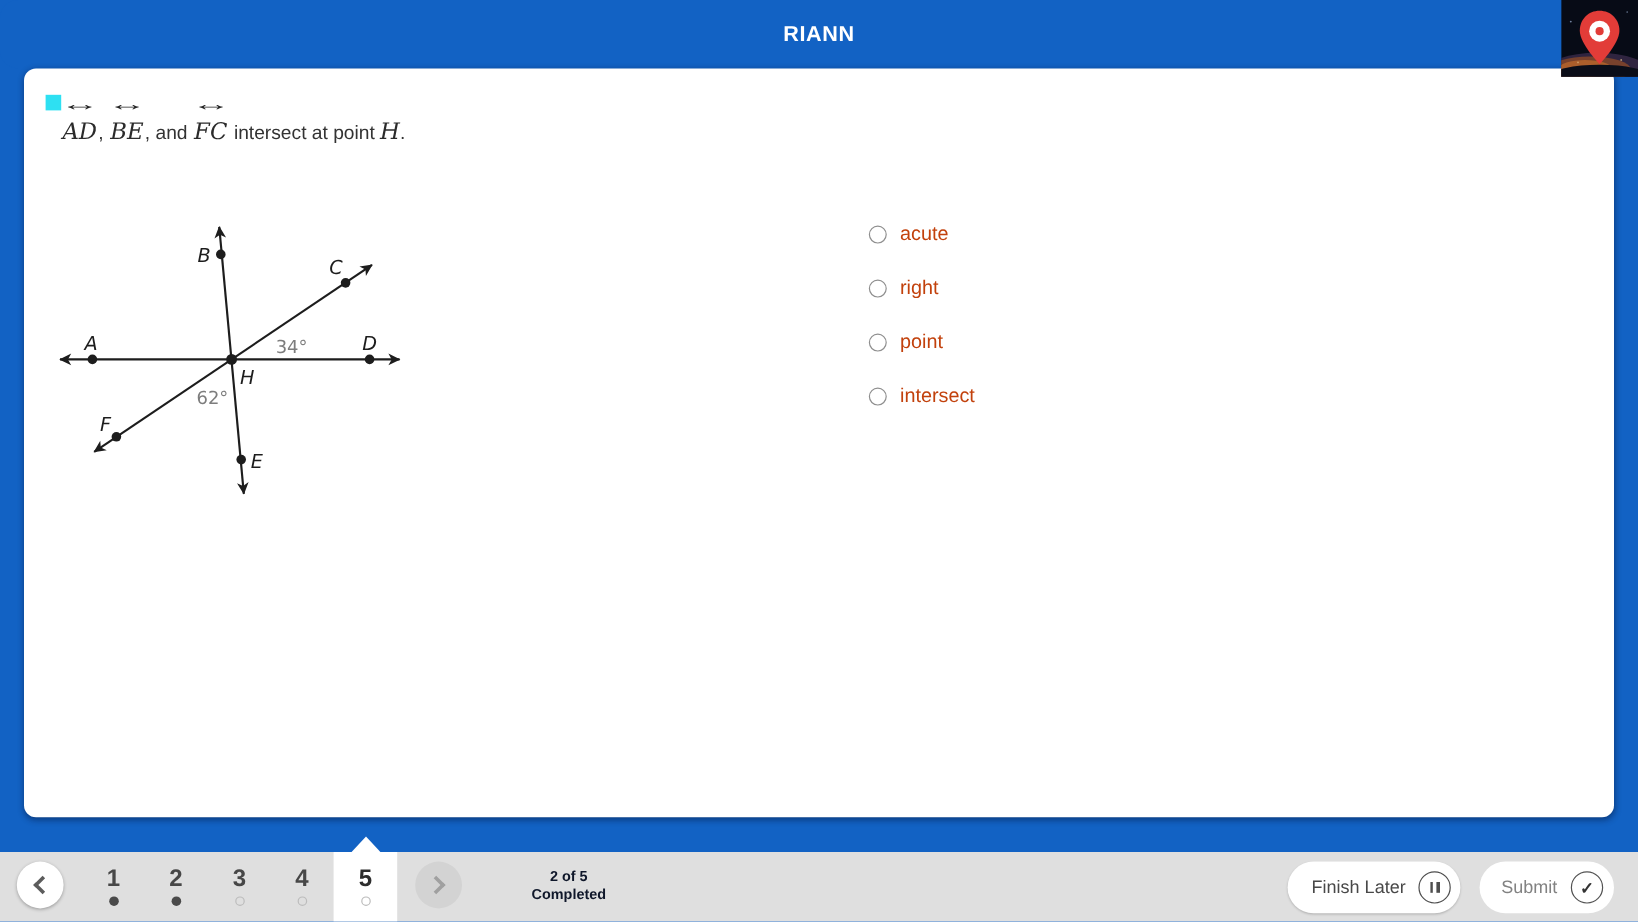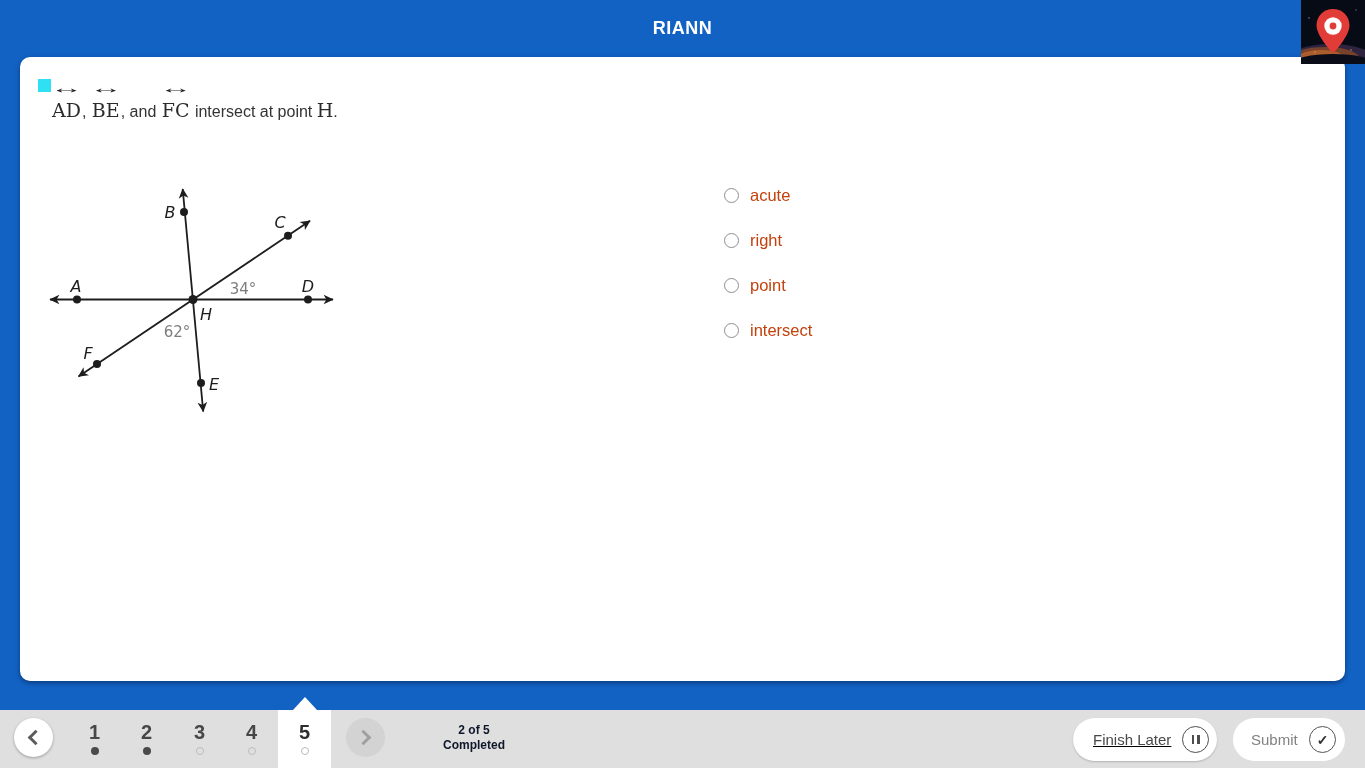--- a/index.html
+++ b/index.html
@@ -38,21 +38,21 @@
     position:absolute; left:31px; top:26px; white-space:nowrap;
     font-size:16px; color:#333; line-height:30px;
   }
   .mline { display:inline-block; text-align:center; margin:0 1px; vertical-align:baseline; }
   .mline .arr {
     display:block; height:12px; line-height:10px; font-size:15px; color:#222;
     transform:scaleX(2.2); transform-origin:center;
   }
   .mi {
     font-family:"DejaVu Serif","Liberation Serif",serif;
-    font-size:19px; color:#2b2b2b;
+    font-style:italic; font-size:19px; color:#2b2b2b;
   }
   .stem .plain { font-size:16px; color:#333; }
 
   
   .diagram { position:absolute; left:20px; top:118px; }
   .diagram text {
     font-family:"DejaVu Sans",sans-serif; font-style:italic; font-weight:500;
     font-size:16px; fill:#1d1d1d;
   }
   .diagram text.angle-val { font-style:normal; font-weight:400; fill:#7d7d7d; font-size:15px; }
@@ -113,21 +113,21 @@
     position:absolute; left:429px; top:13px; width:90px; text-align:center;
     font-size:12px; font-weight:bold; color:#0f172a; line-height:15px;
   }
 
   .pill {
     position:absolute; top:8px; height:43px; border-radius:22px; border:none;
     display:flex; align-items:center; cursor:pointer;
   }
   .pill-finish {
     left:1073px; width:144px; background:#ffffff;
-    box-shadow:0 1px 2px rgba(0,0,0,.2); padding:0 8px 0 20px;text-decoration:underline;
+    box-shadow:0 1px 2px rgba(0,0,0,.2); padding:0 8px 0 20px;
   }
   .pill-finish .pill-label { font-size:15px; color:#484848; }
   .pill-submit {
     left:1233px; width:112px; background:#ffffff; padding:0 9px 0 18px;
   }
   .pill-submit .pill-label { font-size:15px; color:#828282; }
   .icon-circle {
     width:27px; height:27px; border-radius:50%; margin-left:auto;
     display:flex; align-items:center; justify-content:center;
   }

